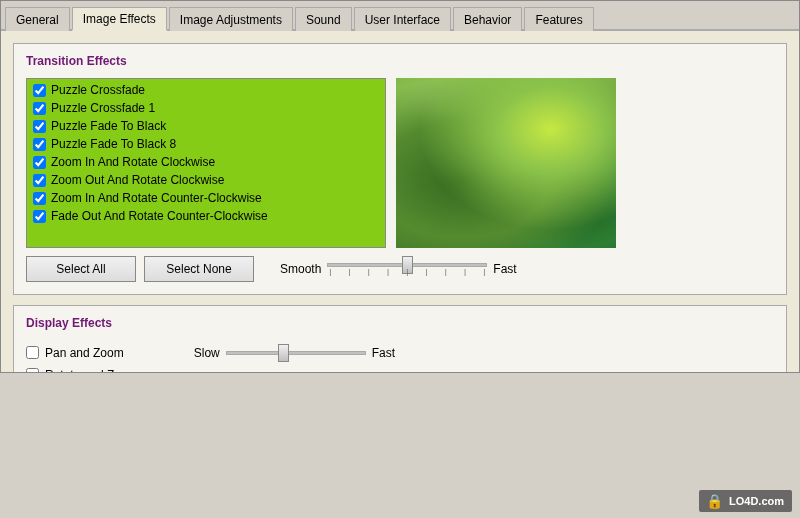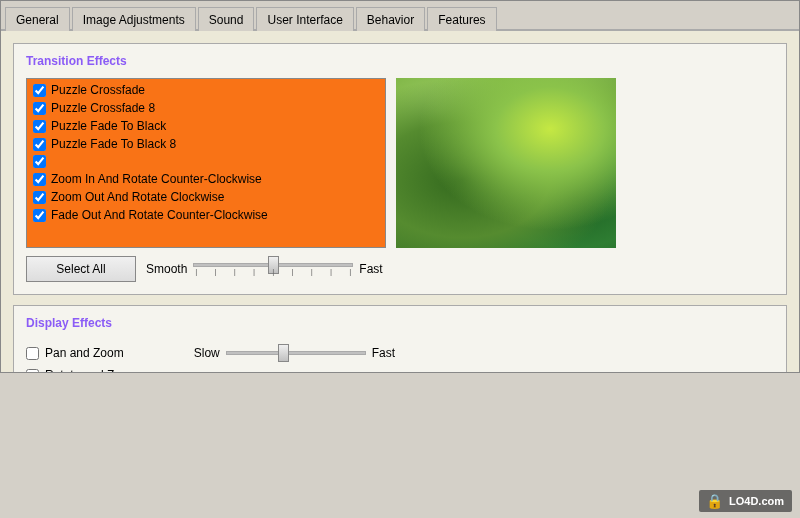--- a/index.html
+++ b/index.html
@@ -65,34 +65,34 @@
       border: 1px solid #aaa;
       background: #f5f4ee;
       padding: 10px 12px 12px 12px;
       margin-bottom: 10px;
     }
 
     .section-title {
       font-weight: bold;
       font-size: 12px;
       margin-bottom: 10px;
-      color: #8b5cf6;
+      color: #701a75;
     }
 
     
     .transition-top {
       display: flex;
       gap: 10px;
       margin-bottom: 8px;
     }
 
     
     .list-box {
       border: 1px solid #888;
-      background: #f97316;
+      background: #84cc16;
       width: 360px;
       height: 170px;
       overflow-y: auto;
       padding: 2px;
       flex-shrink: 0;
     }
 
     .list-item {
       display: flex;
       align-items: center;
@@ -153,21 +153,21 @@
       height: 26px;
       min-width: 110px;
       text-align: center;
     }
 
     
     .slider-area {
       display: flex;
       align-items: center;
       gap: 6px;
-      margin-left: 2px;
+      margin-left: 18px;
     }
 
     .slider-label {
       font-size: 12px;
       color: #000;
     }
 
     .slider-container {
       display: flex;
       flex-direction: column;
@@ -215,21 +215,21 @@
     }
 
     .checkboxes-col {
       display: flex;
       flex-direction: column;
       gap: 8px;
     }
 
     .checkbox-row {
       display: flex;
-      align-items: flex-end;
+      align-items: flex-start;
       gap: 6px;
       font-size: 12px;
     }
 
     .checkbox-row input[type="checkbox"] {
       cursor: pointer;
     }
 
     .speed-col {
       display: flex;
@@ -253,20 +253,23 @@
 </head>
 <body>
 
 <div class="window-wrapper">
   <div class="window">
 
     <div class="tab-bar">
       <div class="tab">
         <span>General</span>
       </div>
+      <div class="tab active">
+        <span>Image Effects</span>
+      </div>
       <div class="tab">
         <span>Image Adjustments</span>
       </div>
       <div class="tab">
         <span>Sound</span>
       </div>
       <div class="tab">
         <span>User Interface</span>
       </div>
       <div class="tab">
@@ -284,54 +287,56 @@
 
         <div class="transition-top">
 
           <div class="list-box">
             <div class="list-item">
               <input type="checkbox" checked="" style="">
               <span>Puzzle Crossfade</span>
             </div>
             <div class="list-item">
               <input type="checkbox" checked="" style="">
-              <span>Puzzle Crossfade 8</span>
+              <span>Puzzle Crossfade 1</span>
             </div>
             <div class="list-item">
               <input type="checkbox" checked="" style="">
               <span>Puzzle Fade To Black</span>
             </div>
             <div class="list-item">
               <input type="checkbox" checked="" style="">
               <span>Puzzle Fade To Black 8</span>
             </div>
             <div class="list-item">
               <input type="checkbox" checked="" style="">
+              <span>Zoom In And Rotate Clockwise</span>
+            </div>
+            <div class="list-item">
+              <input type="checkbox" checked="" style="">
+              <span>Zoom Out And Rotate Clockwise</span>
             </div>
             <div class="list-item">
               <input type="checkbox" checked="" style="">
               <span>Zoom In And Rotate Counter-Clockwise</span>
-            </div>
-            <div class="list-item">
-              <input type="checkbox" checked="" style="">
-              <span>Zoom Out And Rotate Clockwise</span>
             </div>
             <div class="list-item">
               <input type="checkbox" checked="" style="">
               <span>Fade Out And Rotate Counter-Clockwise</span>
             </div>
           </div>
 
           <div class="preview-img">
             <div class="preview-img-inner"></div>
           </div>
         </div>
 
         <div class="buttons-and-slider">
           <button class="btn">Select All</button>
+          <button class="btn">Select None</button>
 
           <div class="slider-area">
             <span class="slider-label">Smooth</span>
             <div class="slider-container">
               <input type="range" min="0" max="100" value="50" style="">
               <div class="slider-ticks">
                 <span class="tick">|</span>
                 <span class="tick">|</span>
                 <span class="tick">|</span>
                 <span class="tick">|</span>

